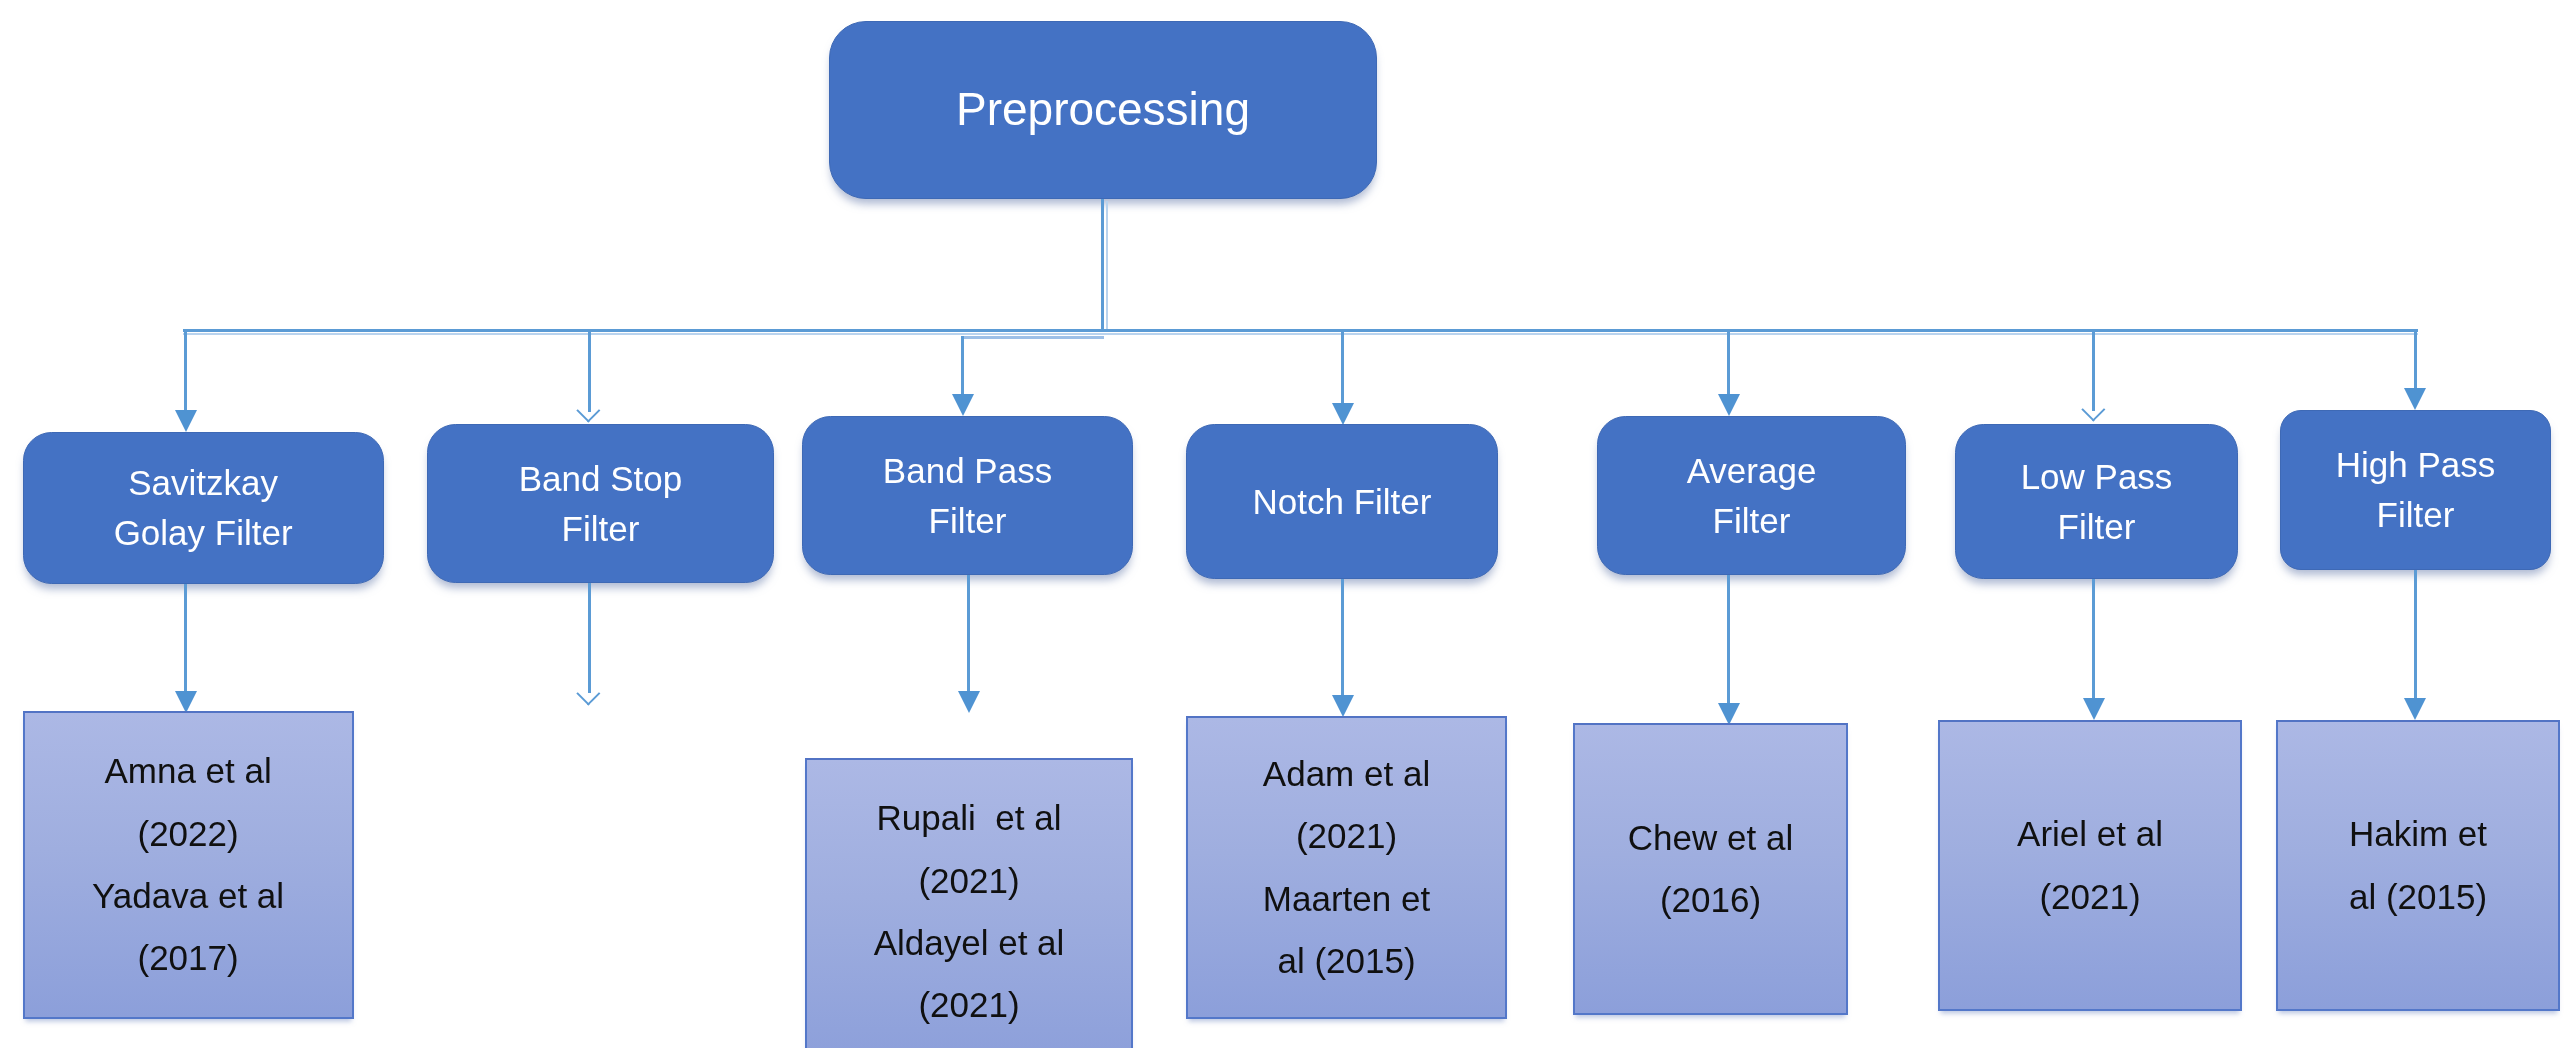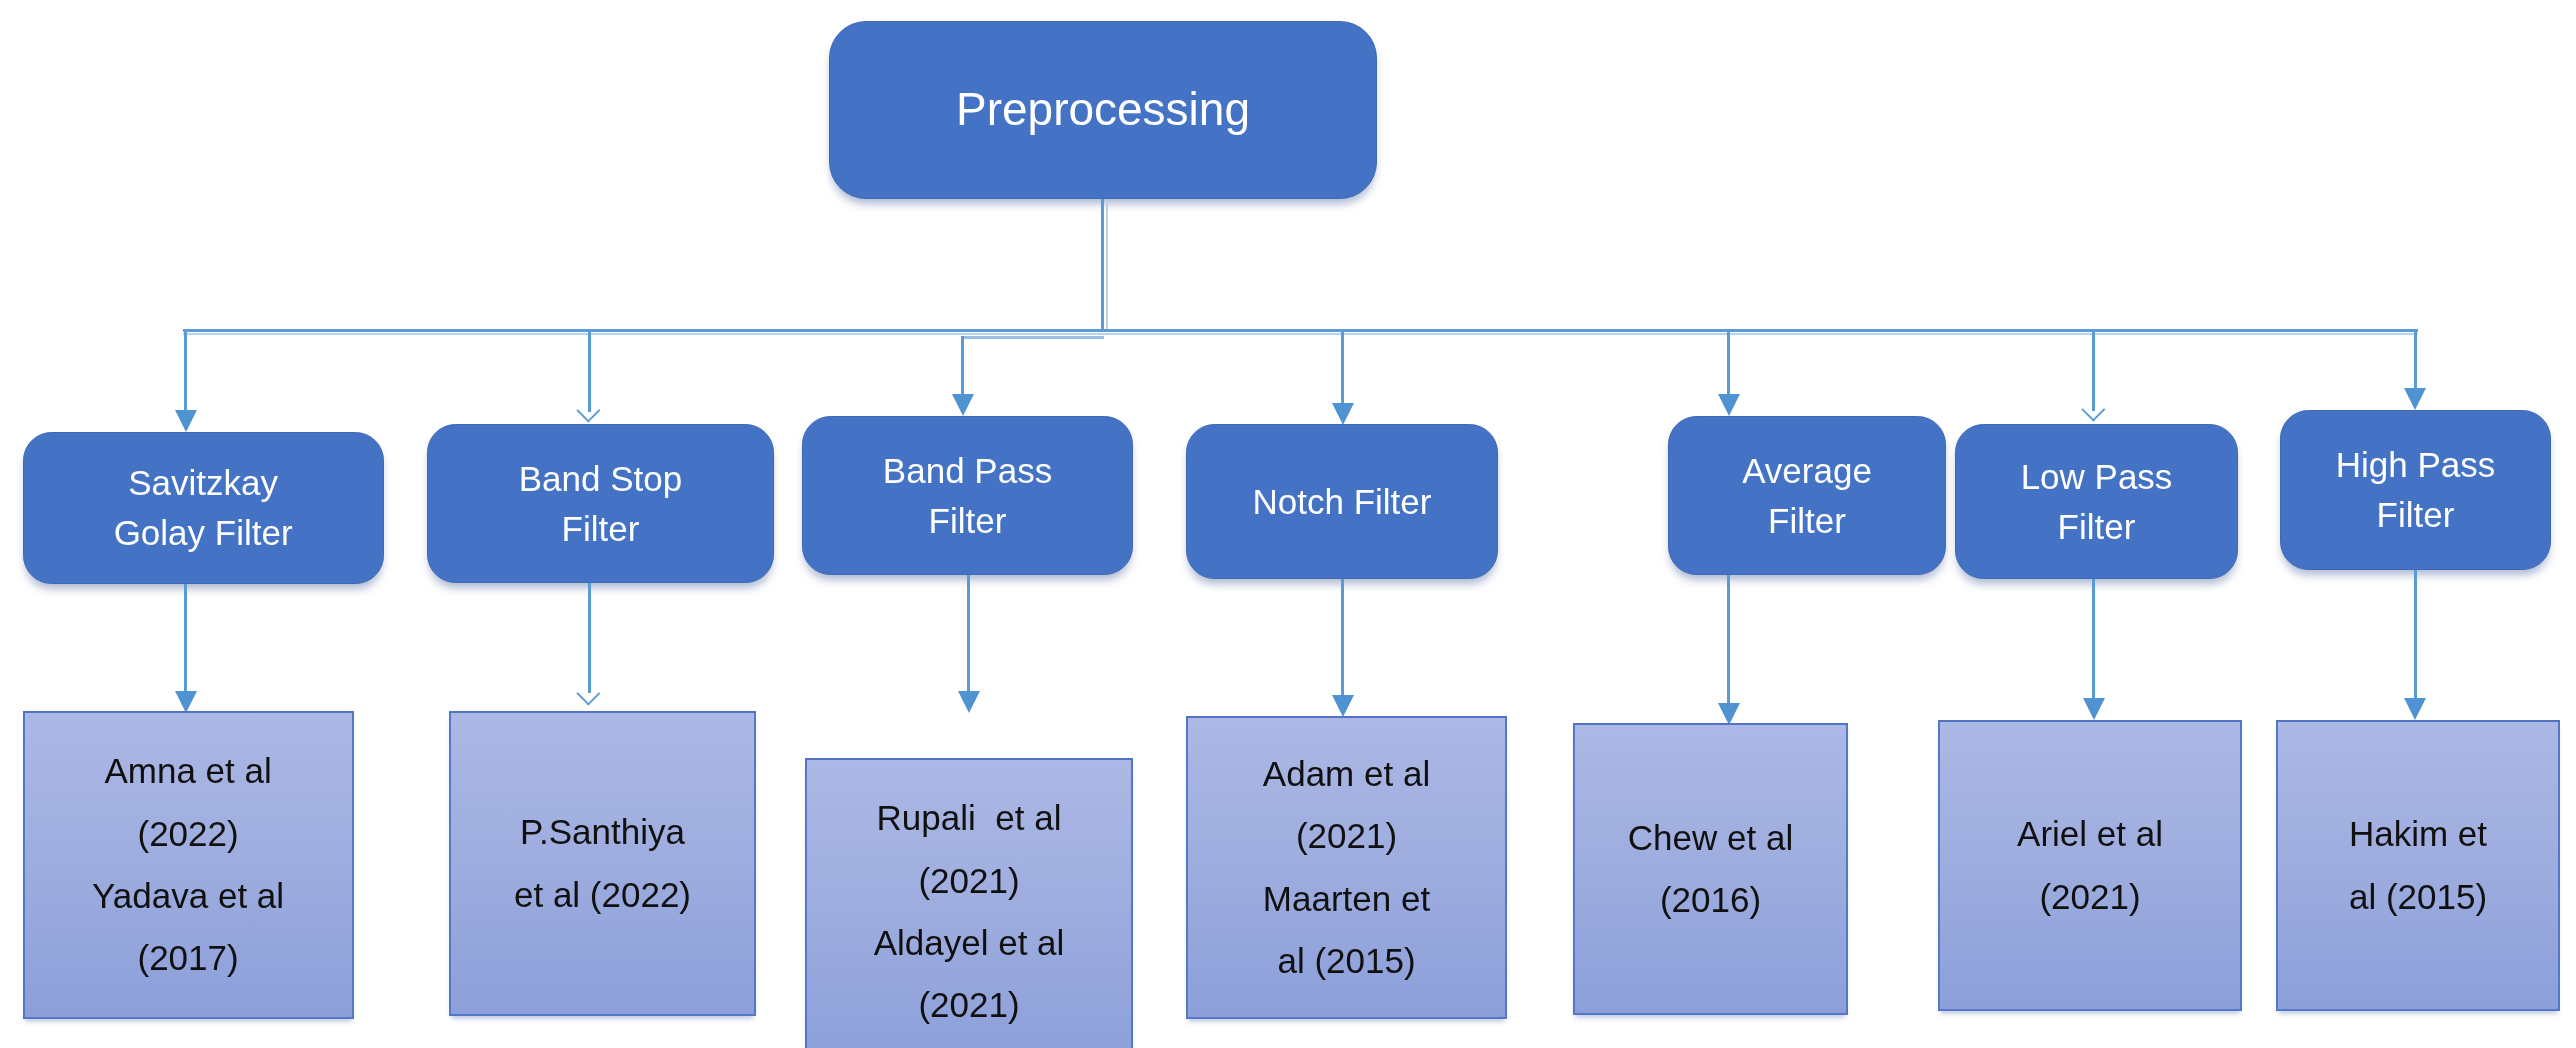--- a/index.html
+++ b/index.html
@@ -100,24 +100,20 @@
   </div>
 
   <div class="cline" style="left:588px;top:331px;width:2.5px;height:81px;"></div>
   <div class="chev" style="left:580px;top:402px;"></div>
   <div class="node" style="left:427px;top:424px;width:347px;height:159px;">
     <span class="node-label">Band Stop
 Filter</span>
   </div>
   <div class="cline" style="left:588px;top:583px;width:2.5px;height:110px;"></div>
   <div class="chev" style="left:580px;top:685px;"></div>
-  <div class="cite" style="left:449px;top:711px;width:307px;height:305px;">
-    <span class="cite-label">P.Santhiya
-et al (2022)</span>
-  </div>
 
   <div class="cline" style="left:961px;top:336px;width:2.5px;height:60px;"></div>
   <div class="ah" style="left:952px;top:394px;"></div>
   <div class="node" style="left:802px;top:416px;width:331px;height:159px;">
     <span class="node-label">Band Pass
 Filter</span>
   </div>
   <div class="cline" style="left:967px;top:575px;width:2.5px;height:116px;"></div>
   <div class="ah" style="left:958px;top:691px;"></div>
   <div class="cite" style="left:805px;top:711px;width:328px;height:308px;margin-top:47px;">
@@ -136,21 +132,21 @@
   <div class="ah" style="left:1332px;top:695px;"></div>
   <div class="cite" style="left:1186px;top:716px;width:321px;height:303px;">
     <span class="cite-label">Adam et al
 (2021)
 Maarten et
 al (2015)</span>
   </div>
 
   <div class="cline" style="left:1727px;top:331px;width:2.5px;height:64px;"></div>
   <div class="ah" style="left:1718px;top:394px;"></div>
-  <div class="node" style="left:1668px;top:416px;width:278px;height:159px;">
+  <div class="node" style="left:1597px;top:416px;width:309px;height:159px;">
     <span class="node-label">Average
 Filter</span>
   </div>
   <div class="cline" style="left:1727px;top:575px;width:2.5px;height:128px;"></div>
   <div class="ah" style="left:1718px;top:703px;"></div>
   <div class="cite" style="left:1573px;top:723px;width:275px;height:292px;">
     <span class="cite-label">Chew et al
 (2016)</span>
   </div>
 
@@ -162,21 +158,21 @@
   </div>
   <div class="cline" style="left:2092px;top:579px;width:2.5px;height:121px;"></div>
   <div class="ah" style="left:2083px;top:698px;"></div>
   <div class="cite" style="left:1938px;top:720px;width:304px;height:291px;">
     <span class="cite-label">Ariel et al
 (2021)</span>
   </div>
 
   <div class="cline" style="left:2414px;top:331px;width:2.5px;height:59px;"></div>
   <div class="ah" style="left:2404px;top:388px;"></div>
-  <div class="node" style="left:2280px;top:410px;width:271px;height:160px;">
+  <div class="node" style="left:2280px;top:410px;width:271px;height:160px;border-radius:21px;">
     <span class="node-label">High Pass
 Filter</span>
   </div>
   <div class="cline" style="left:2414px;top:570px;width:2.5px;height:130px;"></div>
   <div class="ah" style="left:2404px;top:698px;"></div>
   <div class="cite" style="left:2276px;top:720px;width:284px;height:291px;">
     <span class="cite-label">Hakim et
 al (2015)</span>
   </div>
 

